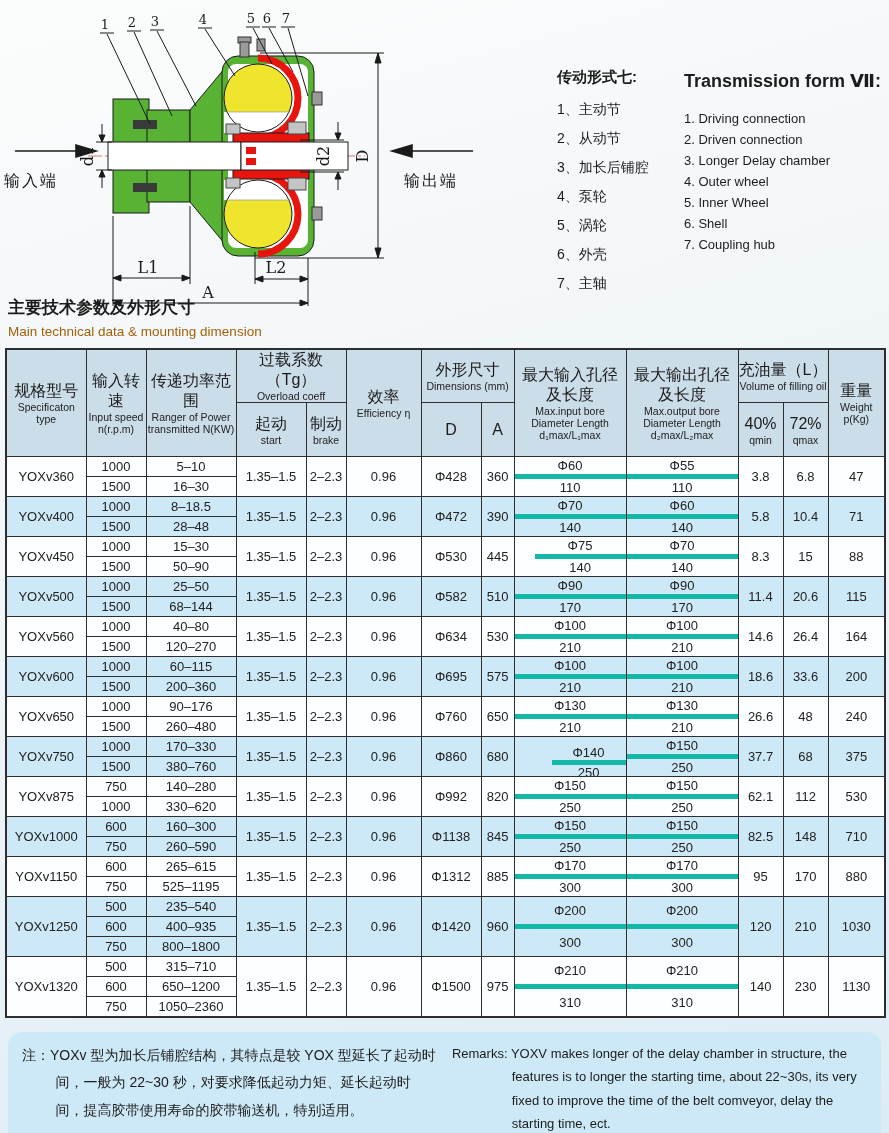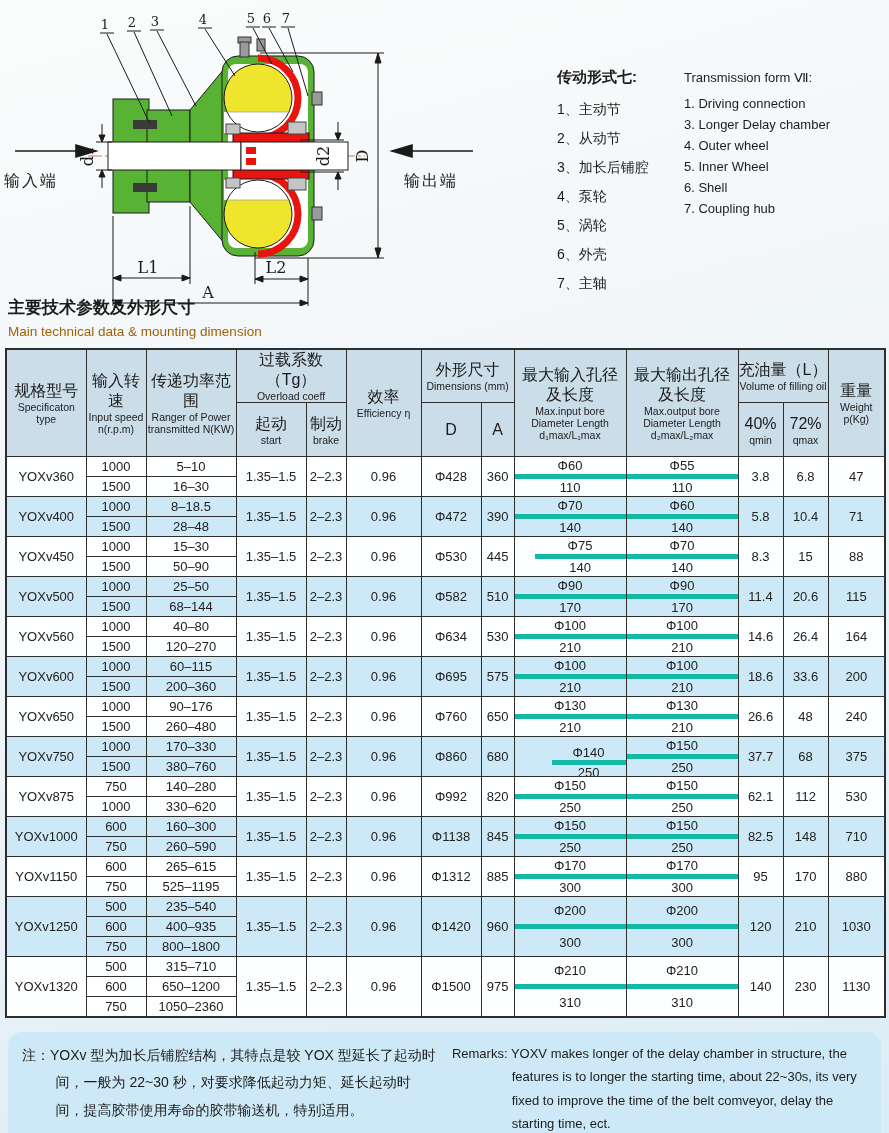--- a/index.html
+++ b/index.html
@@ -8,21 +8,21 @@
     font-family:"Liberation Sans","DejaVu Sans",sans-serif;color:#1c1c1c;
     background:linear-gradient(165deg,#fbfcfc 0%,#f0f5f8 45%,#dcecf6 100%);
   }
   
   #diagram{position:absolute;left:0;top:6px;width:545px;height:300px;}
   
   .legend-zh{position:absolute;left:557px;top:68px;width:125px;}
   .legend-zh .legend-title{font-size:15px;font-weight:bold;margin-bottom:8px;}
   .legend-zh .legend-item{font-size:14px;line-height:29px;white-space:nowrap;}
   .legend-en{position:absolute;left:684px;top:70px;width:200px;}
-  .legend-en .legend-title{font-size:13px;font-weight:normal;margin-bottom:8px;}
+  .legend-en .legend-title{font-size:18px;font-weight:bold;margin-bottom:16px;}
   .legend-en .legend-item{font-size:13px;line-height:21px;white-space:nowrap;}
   
   .sec-title{position:absolute;left:8px;top:296px;font-size:17px;font-weight:bold;}
   .sec-sub{position:absolute;left:8px;top:324px;font-size:13.5px;color:#a16207;}
   
   #tbl-wrap{position:absolute;left:5px;top:348px;}
   table{border-collapse:collapse;table-layout:fixed;width:879px;background:#fdfeff;border:2px solid #2e2e2e;}
   th,td{border:1px solid #2e2e2e;text-align:center;vertical-align:middle;padding:0;overflow:hidden;}
   thead th{background:#cbdde9;font-weight:normal;}
   thead tr.tier1 th{height:50px;}
@@ -196,20 +196,21 @@
   <div class="legend-item">2、从动节</div>
   <div class="legend-item">3、加长后铺腔</div>
   <div class="legend-item">4、泵轮</div>
   <div class="legend-item">5、涡轮</div>
   <div class="legend-item">6、外壳</div>
   <div class="legend-item">7、主轴</div>
 </div>
 <div class="legend-en">
   <div class="legend-title">Transmission form Ⅶ:</div>
   <div class="legend-item">1. Driving connection</div>
+  <div class="legend-item">2. Driven connection</div>
   <div class="legend-item">3. Longer Delay chamber</div>
   <div class="legend-item">4. Outer wheel</div>
   <div class="legend-item">5. Inner Wheel</div>
   <div class="legend-item">6. Shell</div>
   <div class="legend-item">7. Coupling hub</div>
 </div>
 
 <div class="sec-title">主要技术参数及外形尺寸</div>
 <div class="sec-sub">Main technical data &amp; mounting dimension</div>
 

